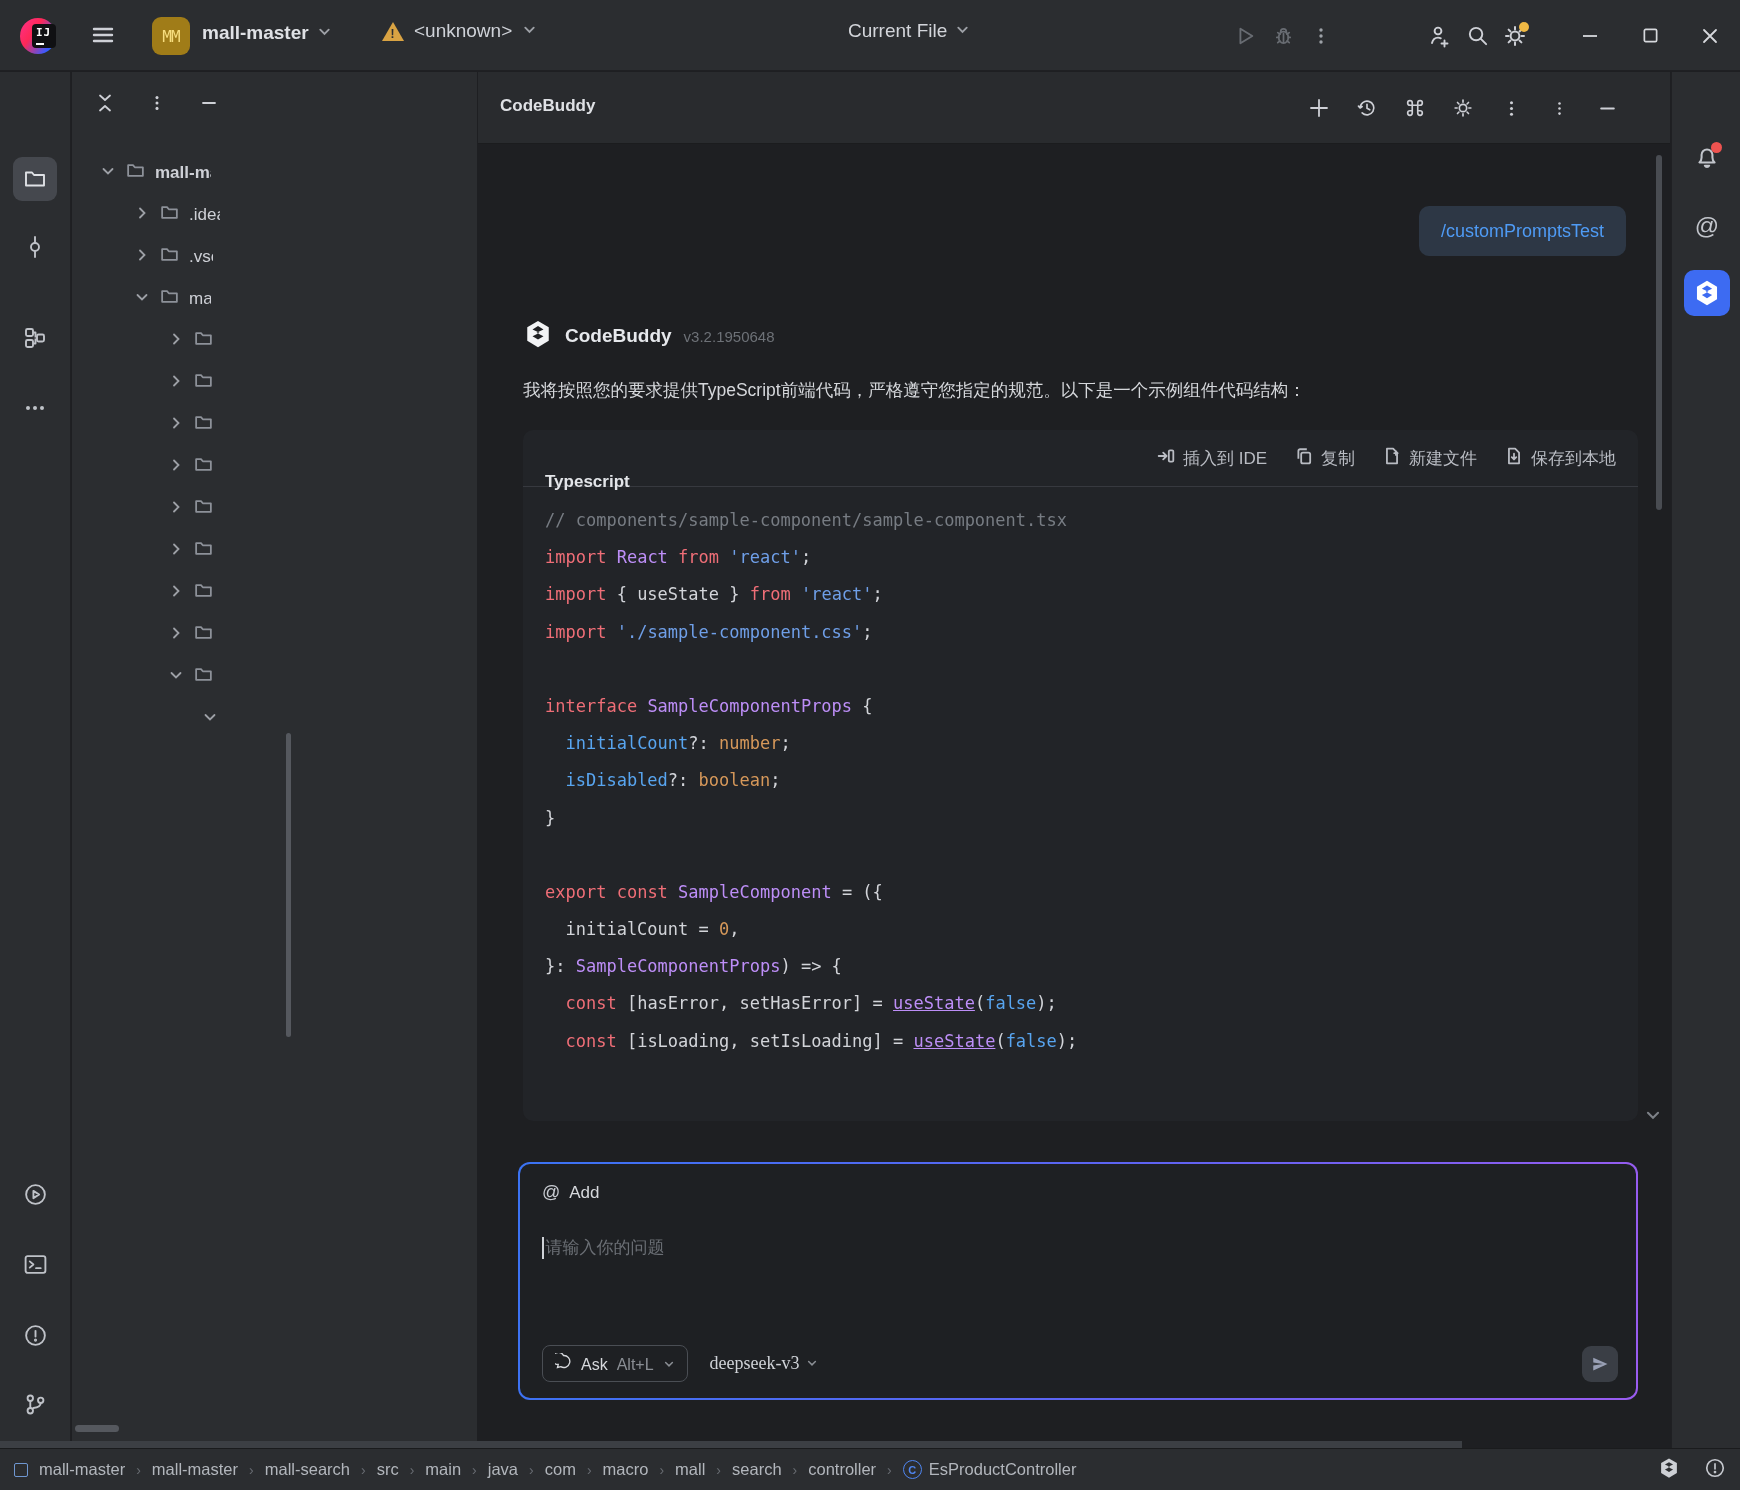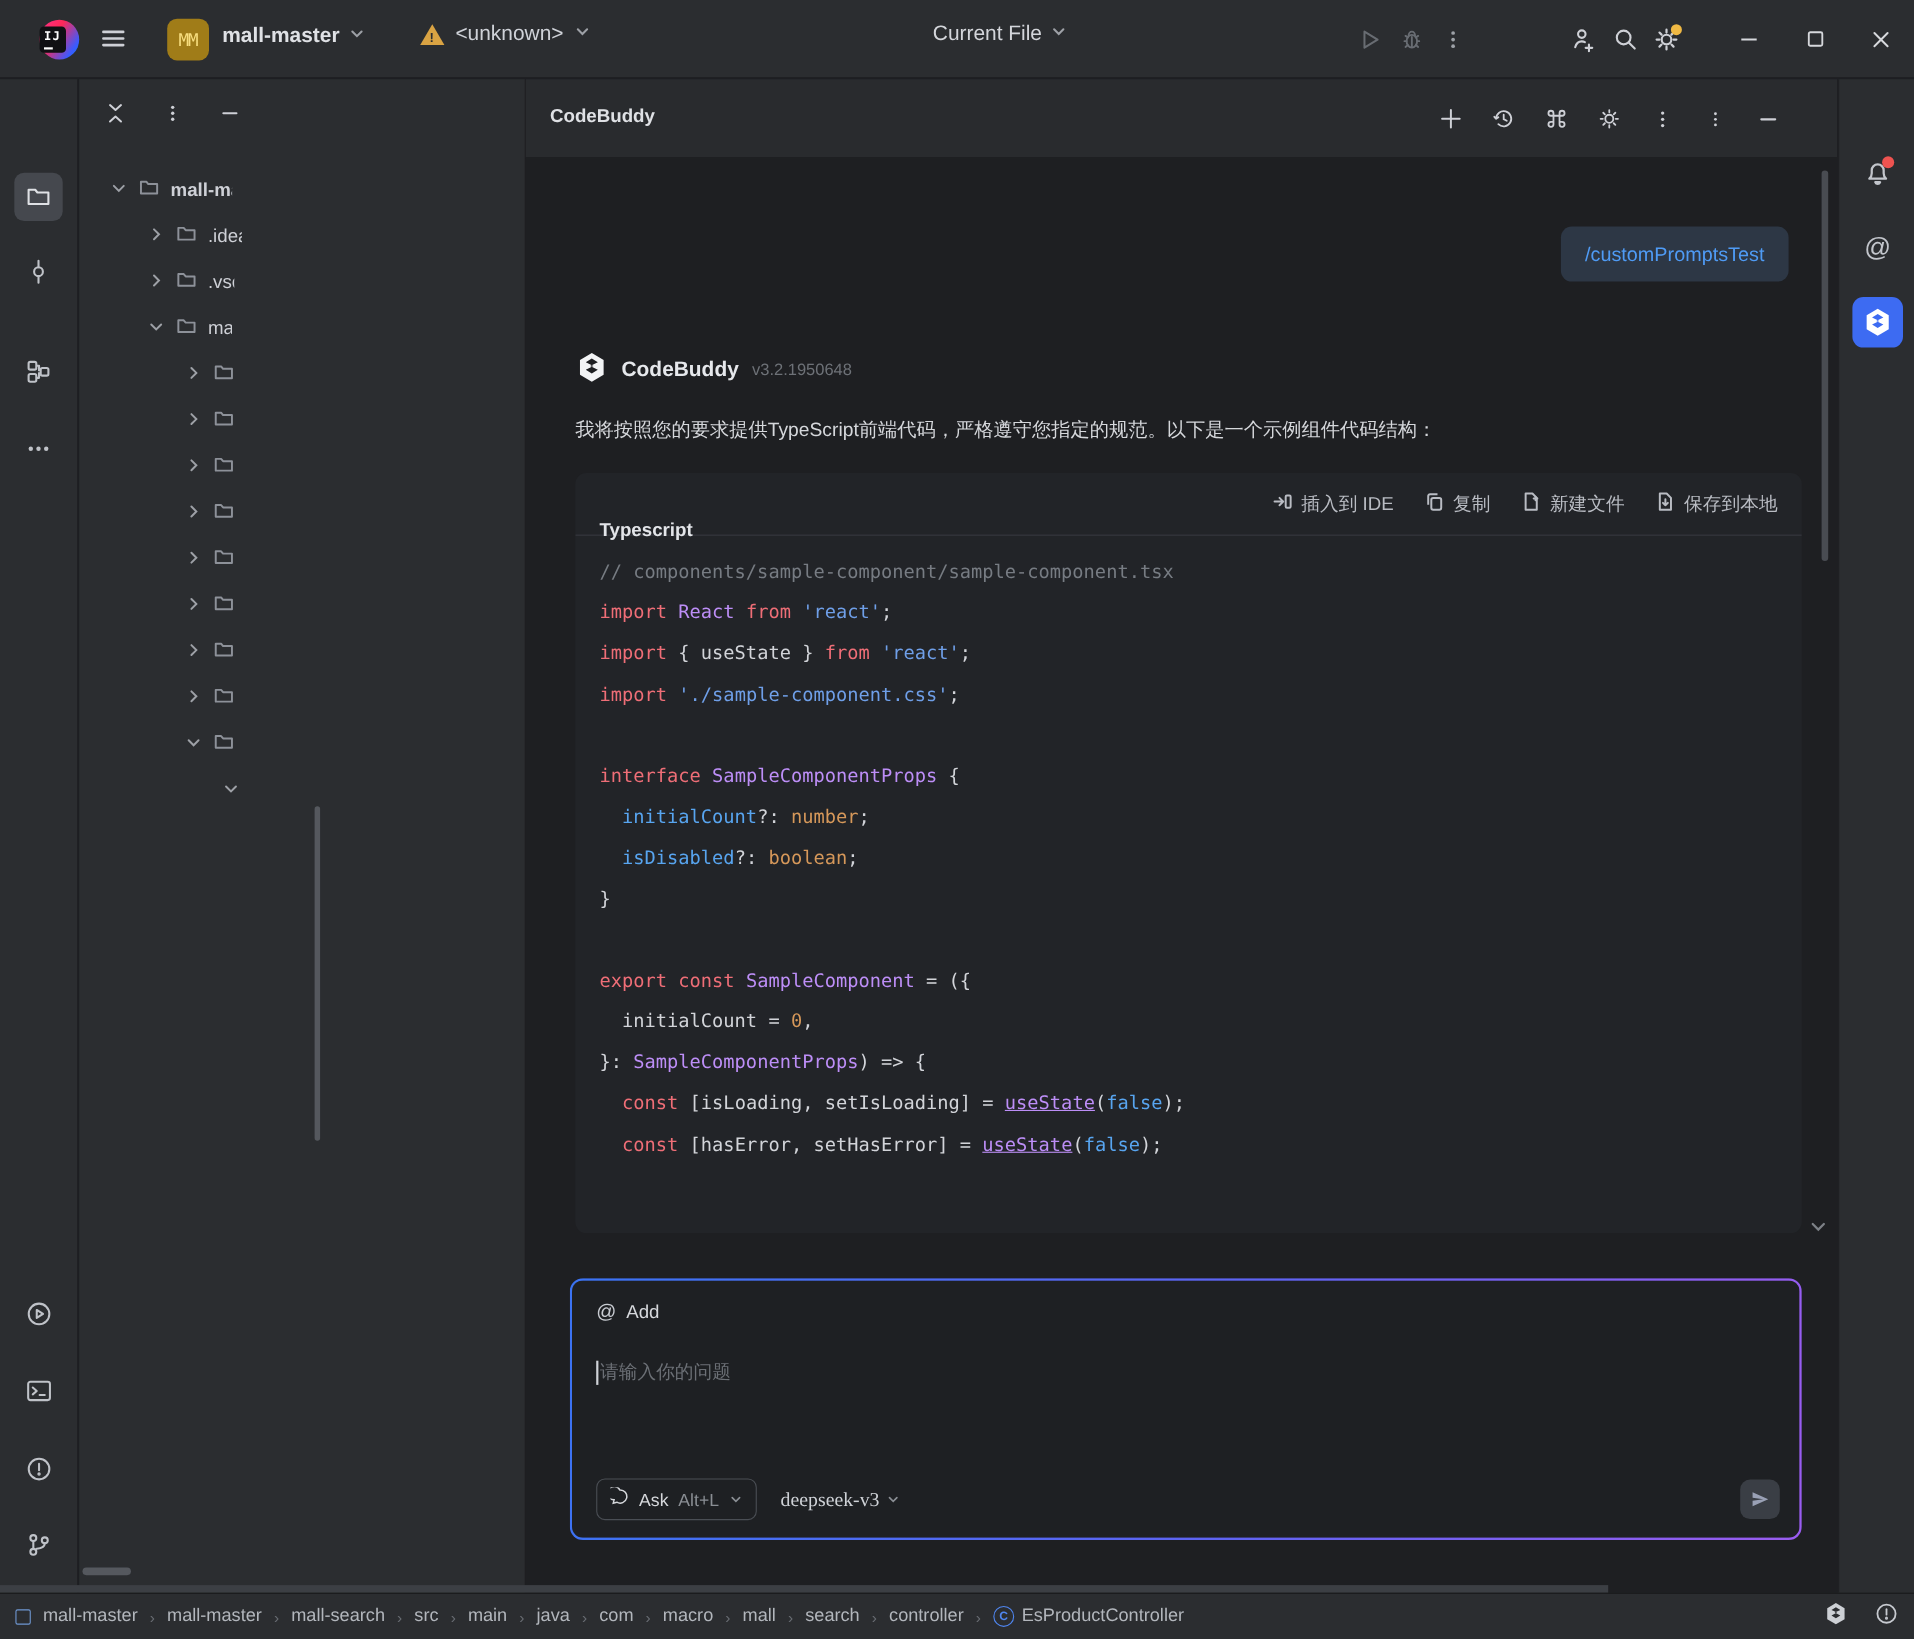--- a/index.html
+++ b/index.html
@@ -5,21 +5,21 @@
   * { margin:0; padding:0; box-sizing:border-box; }
   html,body { width:1740px; height:1490px; overflow:hidden; background:#1e1f22;
     font-family:"Liberation Sans", sans-serif; }
   .app { position:relative; width:1740px; height:1490px; }
 
   
   .titlebar { position:absolute; left:0; top:0; width:1740px; height:71px;
     background:#2b2d30; border-bottom:1px solid #1f2023; display:flex; align-items:center; }
   .ij-logo { position:absolute; left:20px; top:18px; width:36px; height:36px; border-radius:18px;
     background:linear-gradient(125deg,#ff318c 0%,#fe2857 38%,#3c5afe 80%,#087cfa 100%);
-    display:flex; align-items:center; justify-content:flex-start;margin-left:16px; }
+    display:flex; align-items:center; justify-content:flex-end; }
   .ij-inner { width:24px; height:24px; background:#101013; border-radius:4px; position:relative; }
   .ij-inner span { position:absolute; left:4px; top:2px; color:#fff; font-size:11px; font-weight:bold;
     font-family:"DejaVu Sans Mono",monospace; letter-spacing:1px; }
   .ij-inner i { position:absolute; left:4px; bottom:3px; width:8px; height:2px; background:#fff; }
   .tb-icon { display:flex; align-items:center; justify-content:center; width:38px; height:38px;
     border-radius:6px; color:#ced0d6; }
   .tb-icon svg { display:block; }
   .hamburger { position:absolute; left:84px; top:16px; }
   .mm-badge { position:absolute; left:152px; top:17px; width:38px; height:38px; border-radius:9px;
     background:#a07c18; color:#f7dd7e; font-family:"DejaVu Sans Mono",monospace; font-weight:normal;
@@ -529,22 +529,22 @@
             <div class="cl"><span class="tok-kw">import</span><span class="tok-pl"> </span><span class="tok-st">'./sample-component.css'</span><span class="tok-pl">;</span></div>
             <div class="cl"></div>
             <div class="cl"><span class="tok-kw">interface</span><span class="tok-pl"> </span><span class="tok-ty">SampleComponentProps</span><span class="tok-pl"> {</span></div>
             <div class="cl"><span class="tok-pl">  </span><span class="tok-pr">initialCount</span><span class="tok-pl">?: </span><span class="tok-or">number</span><span class="tok-pl">;</span></div>
             <div class="cl"><span class="tok-pl">  </span><span class="tok-pr">isDisabled</span><span class="tok-pl">?: </span><span class="tok-or">boolean</span><span class="tok-pl">;</span></div>
             <div class="cl"><span class="tok-pl">}</span></div>
             <div class="cl"></div>
             <div class="cl"><span class="tok-kw">export</span><span class="tok-pl"> </span><span class="tok-kw">const</span><span class="tok-pl"> </span><span class="tok-ty">SampleComponent</span><span class="tok-pl"> = ({</span></div>
             <div class="cl"><span class="tok-pl">  initialCount = </span><span class="tok-or">0</span><span class="tok-pl">,</span></div>
             <div class="cl"><span class="tok-pl">}: </span><span class="tok-ty">SampleComponentProps</span><span class="tok-pl">) =&gt; {</span></div>
+            <div class="cl"><span class="tok-pl">  </span><span class="tok-kw">const</span><span class="tok-pl"> [hasError, setHasError] = </span><span class="tok-fn">useState</span><span class="tok-pl">(</span><span class="tok-bl">false</span><span class="tok-pl">);</span></div>
             <div class="cl"><span class="tok-pl">  </span><span class="tok-kw">const</span><span class="tok-pl"> [isLoading, setIsLoading] = </span><span class="tok-fn">useState</span><span class="tok-pl">(</span><span class="tok-bl">false</span><span class="tok-pl">);</span></div>
-            <div class="cl"><span class="tok-pl">  </span><span class="tok-kw">const</span><span class="tok-pl"> [hasError, setHasError] = </span><span class="tok-fn">useState</span><span class="tok-pl">(</span><span class="tok-bl">false</span><span class="tok-pl">);</span></div>
           </div>
       </div>
 
       <div class="chat-vscroll"></div>
       <div class="scroll-down-chip">
         <svg width="18" height="18" viewBox="0 0 16 16" fill="none" stroke="currentColor" stroke-width="1.8" stroke-linecap="round">
             <path d="M3.5 6l4.5 4.5L12.5 6"></path>
           </svg>
       </div>
 

